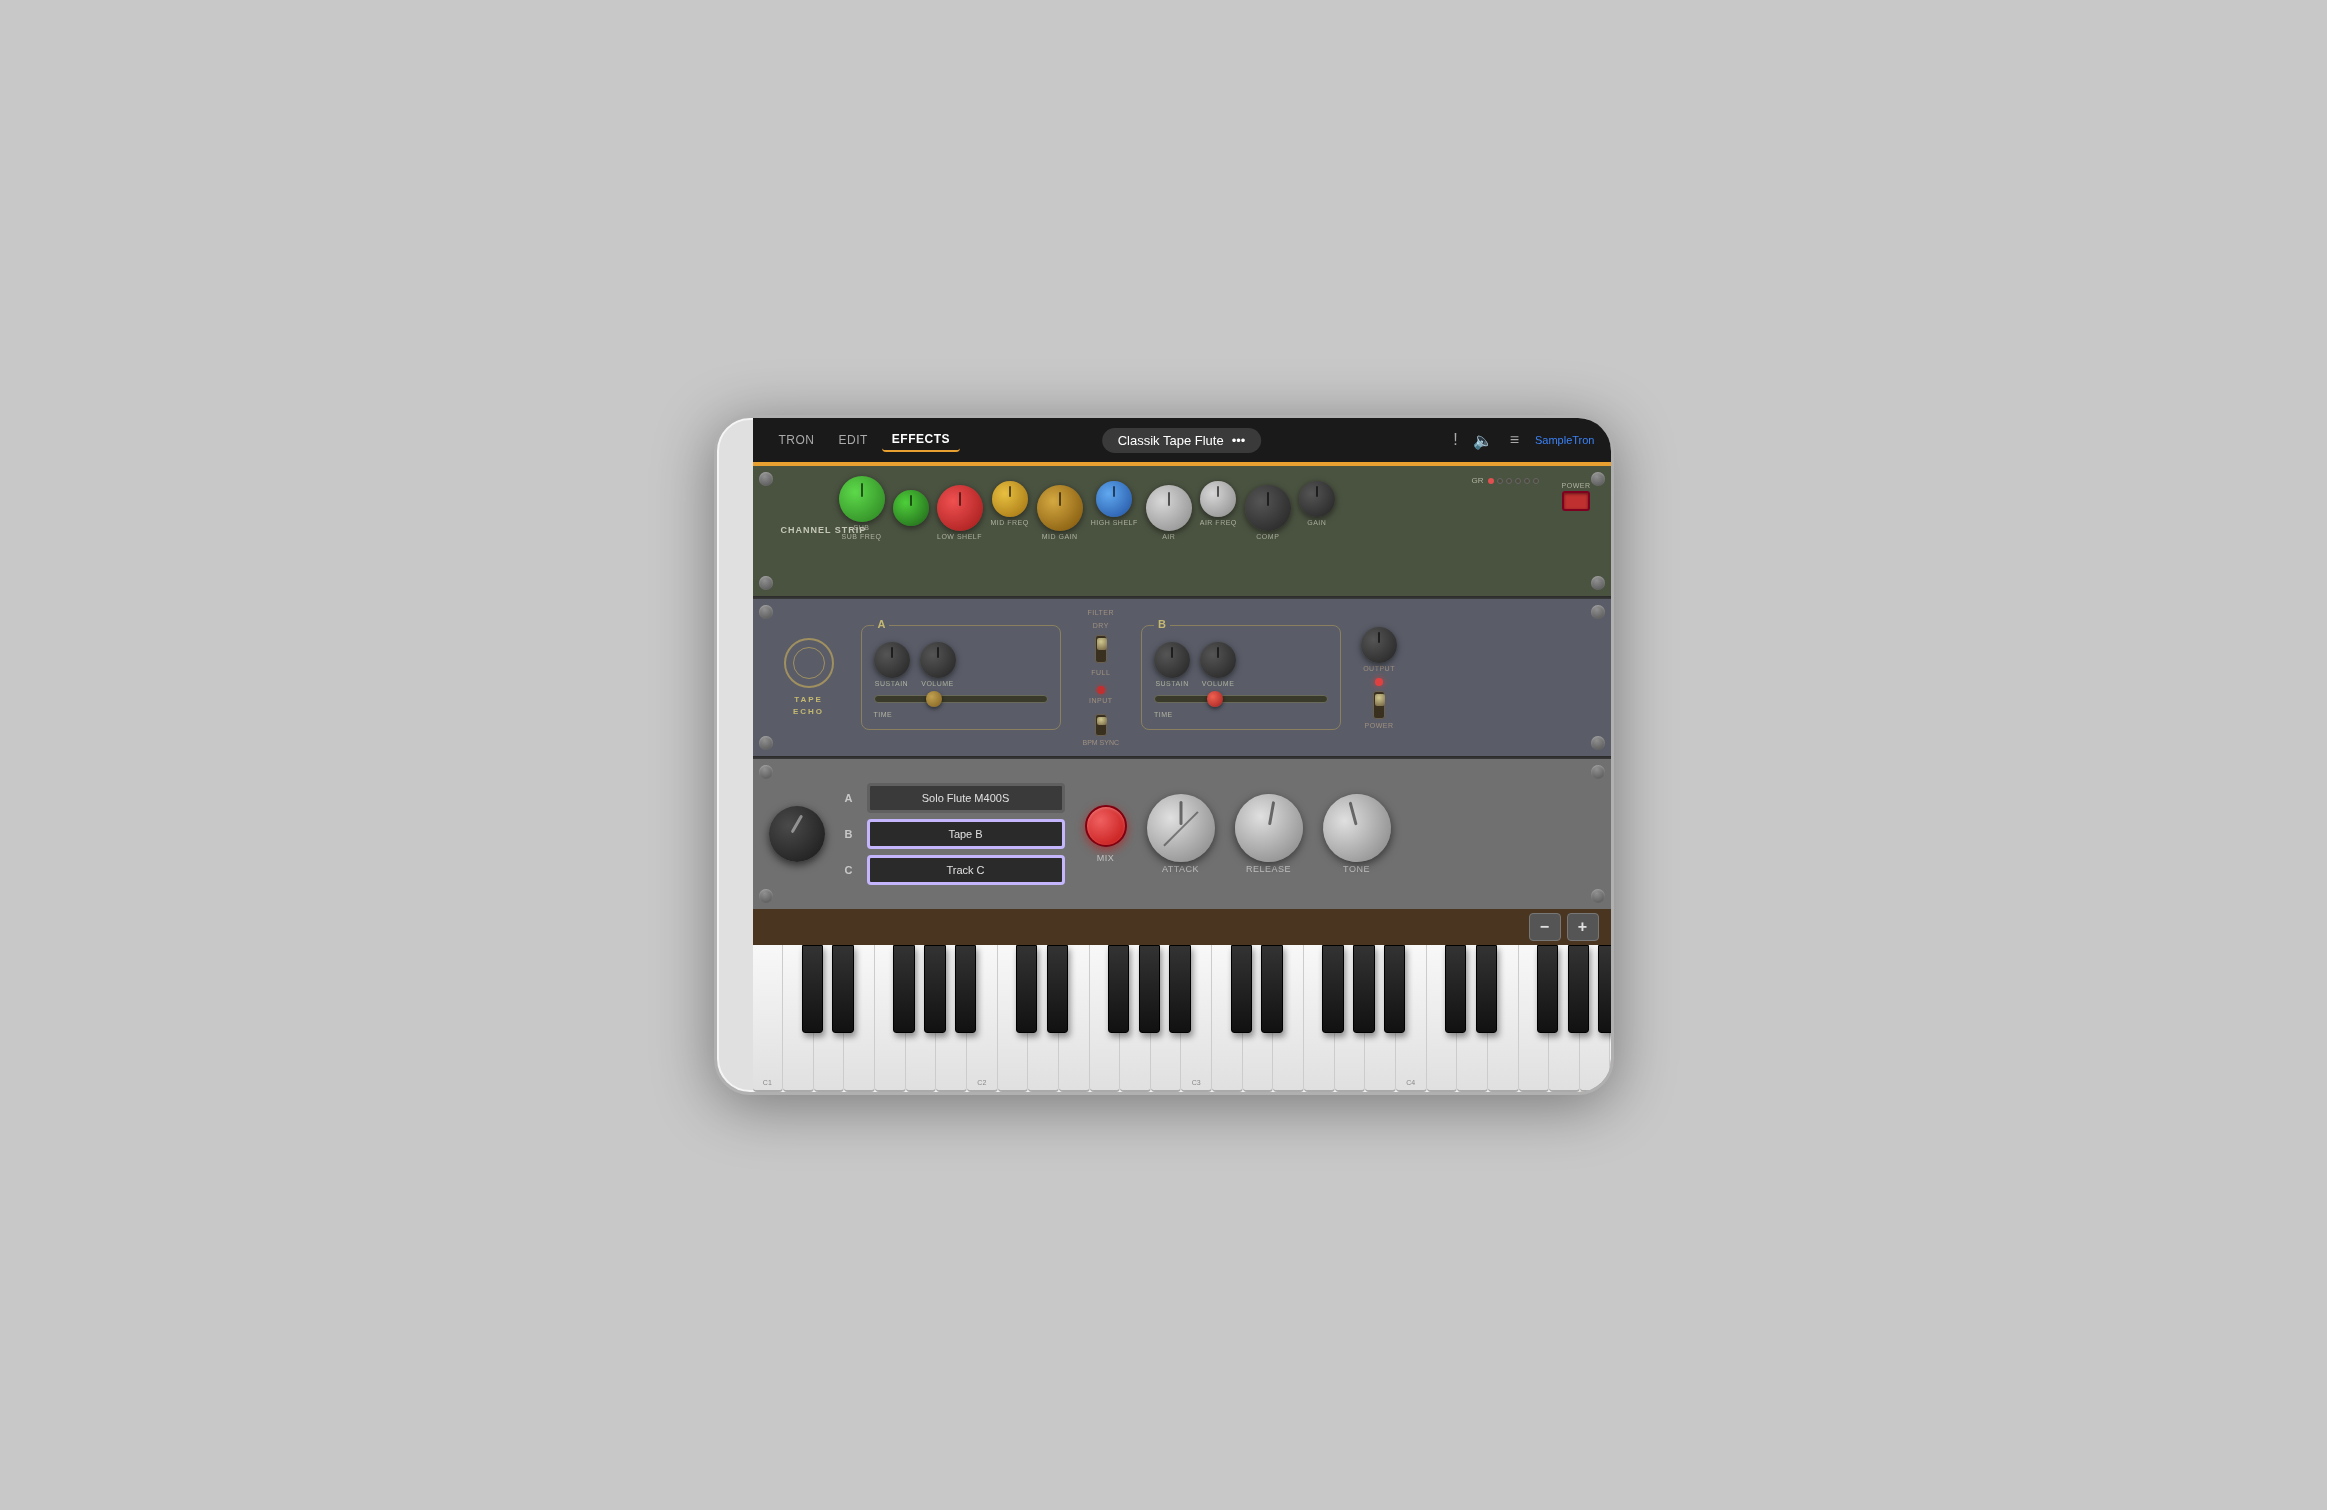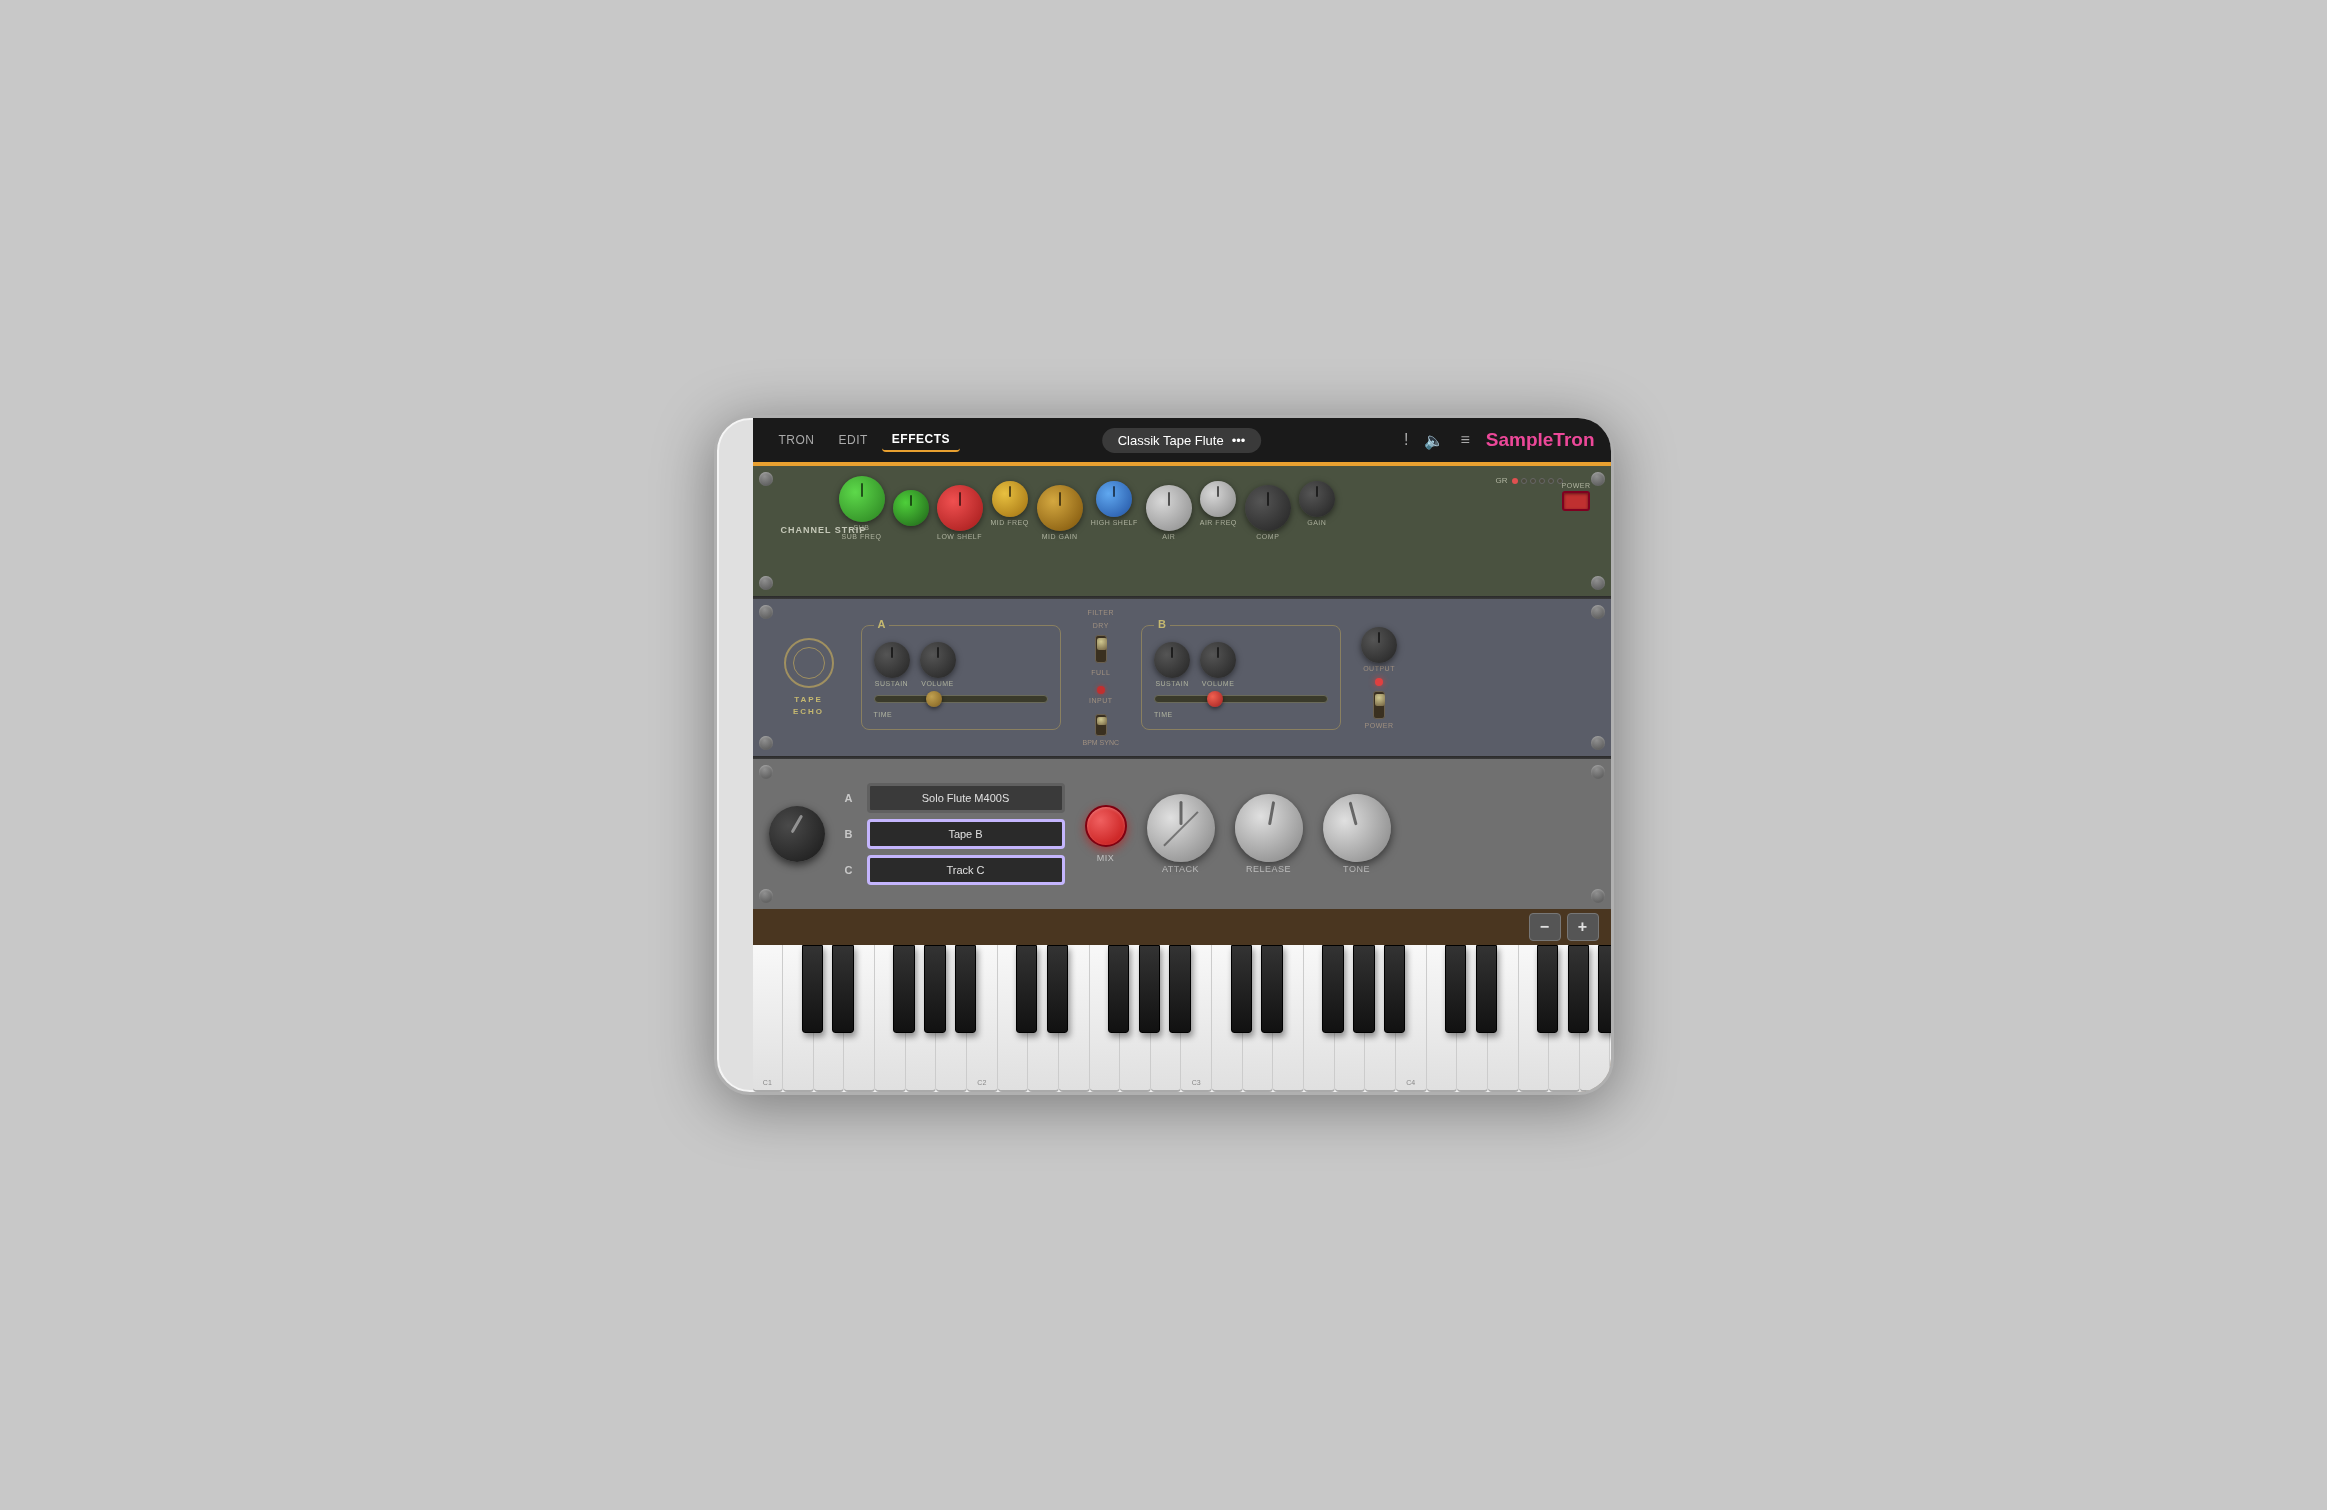--- a/index.html
+++ b/index.html
@@ -96,23 +96,23 @@
       gap: 16px;
     }
 
     .top-icon {
       color: #aaa;
       font-size: 16px;
       cursor: pointer;
     }
 
     .brand-name {
-      color: #ec4899;
-      font-size: 19px;
-      font-weight: 700;
+      color: #3b82f6;
+      font-size: 11px;
+      font-weight: 400;
     }
 
     .orange-bar {
       height: 4px;
       background: #e8a030;
       flex-shrink: 0;
     }
 
     
     .main-content {
@@ -236,21 +236,21 @@
     }
 
     .knob-gold-lg {
       background: radial-gradient(circle at 35% 35%, #d4a840, #7a5008);
       box-shadow: 0 2px 6px rgba(0,0,0,0.5);
     }
 
     .gr-section {
       position: absolute;
       top: 10px;
-      right: 48px;
+      right: 72px;
       display: flex;
       align-items: center;
       gap: 4px;
     }
 
     .gr-label {
       color: #b0b4a0;
       font-size: 8px;
     }
 

